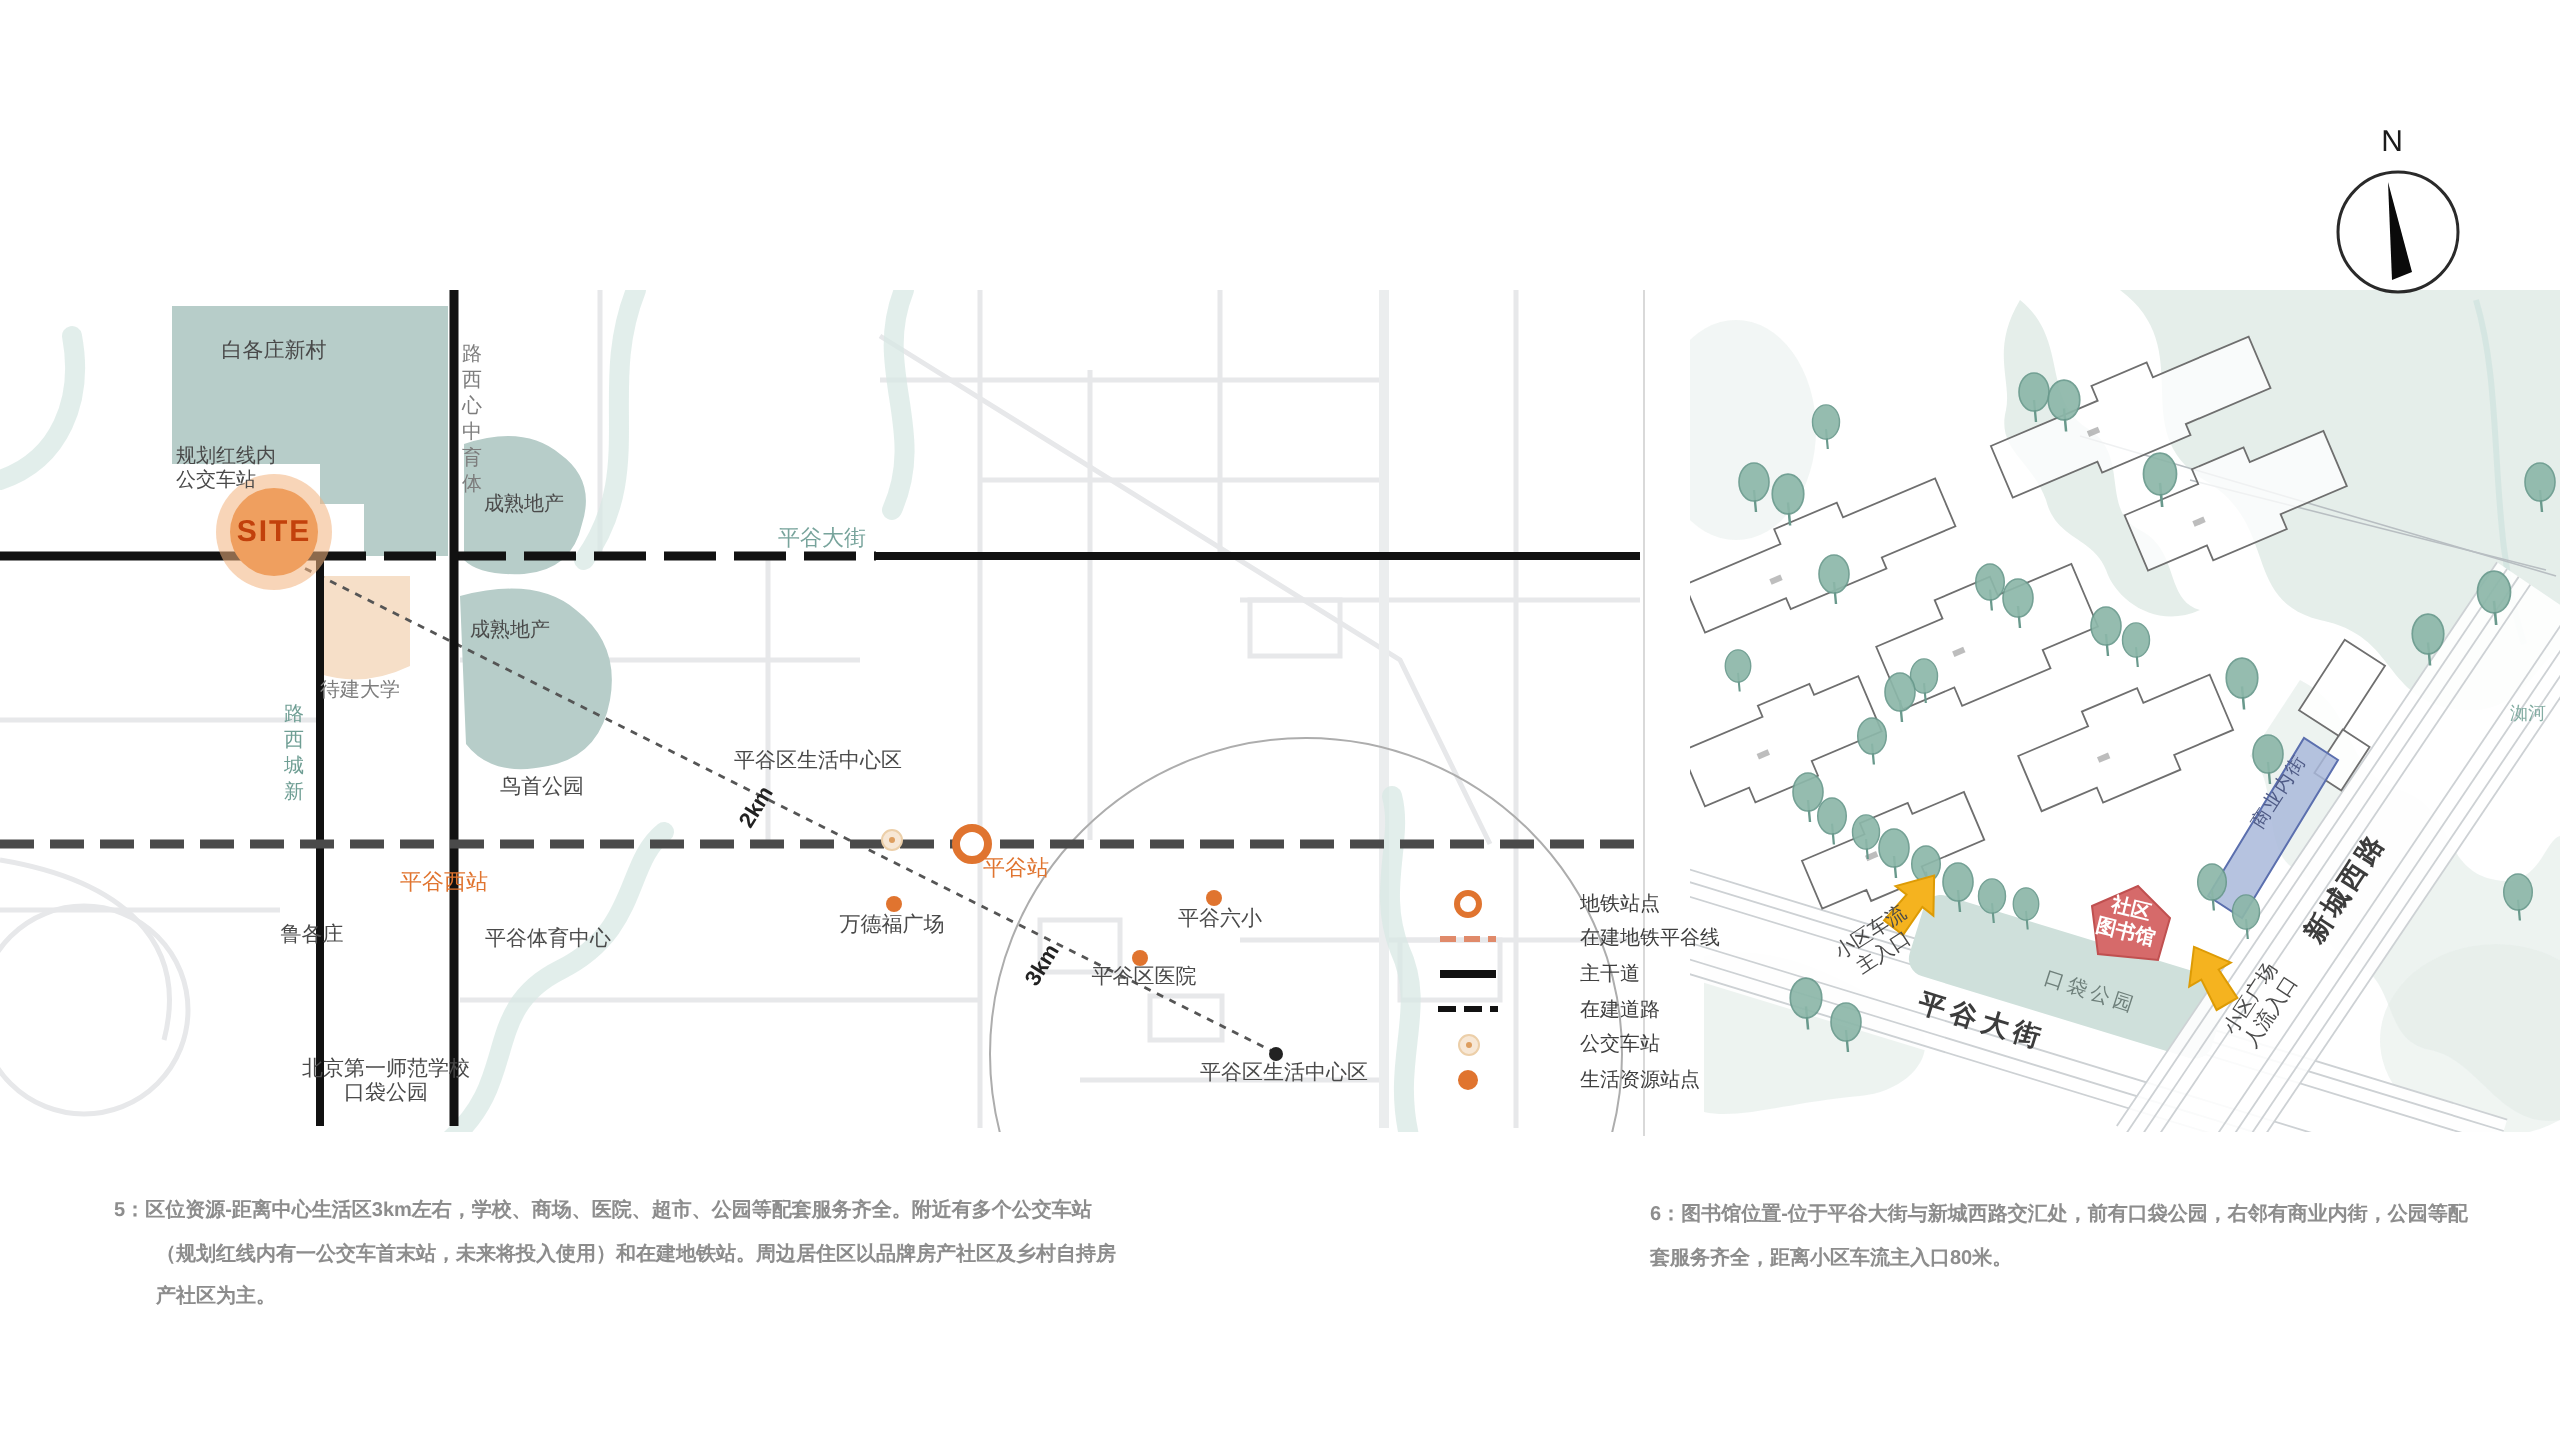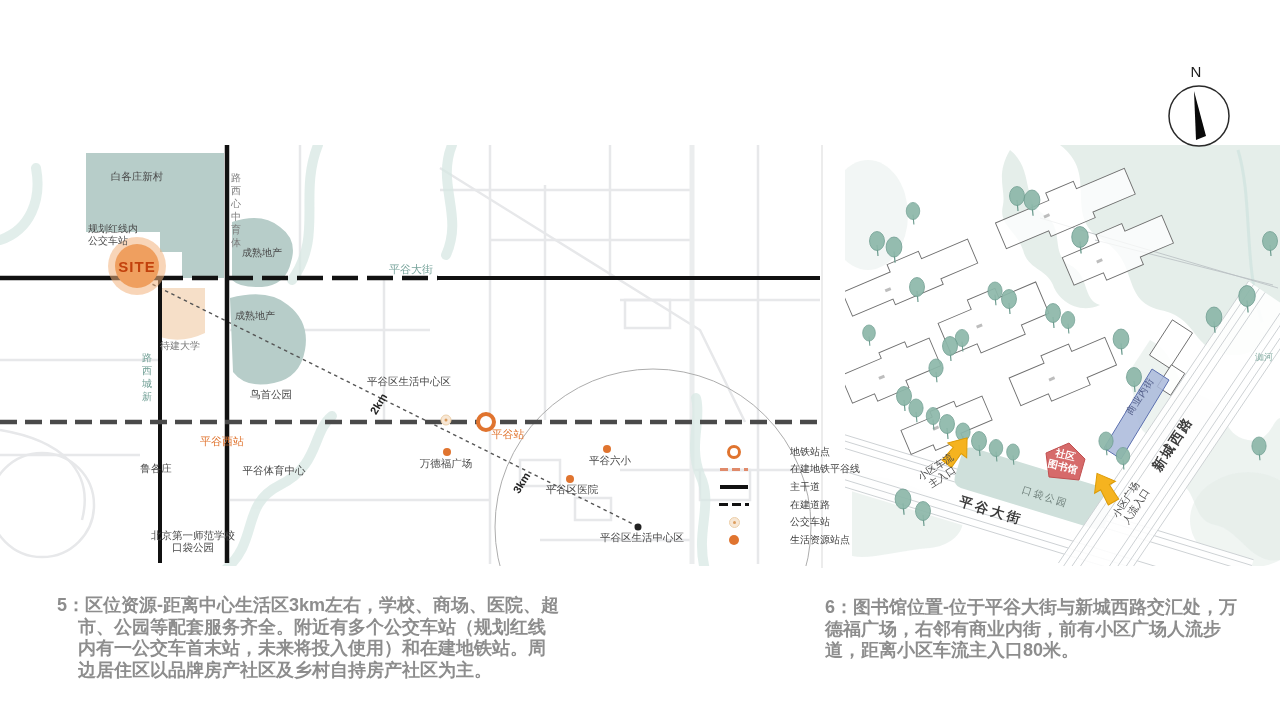--- a/index.html
+++ b/index.html
@@ -36,21 +36,21 @@
   .ltext{font-size:10px;color:#3f3f3f;}
   .ic-ring{width:8px;height:8px;border:3.5px solid #e0742f;border-radius:50%;background:#fff;}
   .ic-metroline{width:28px;height:3px;background:repeating-linear-gradient(90deg,#e08a6a 0 8px,transparent 8px 12px);}
   .ic-mainroad{width:28px;height:3.5px;background:#111;}
   .ic-roaduc{width:30px;height:3.5px;background:repeating-linear-gradient(90deg,#111 0 9px,transparent 9px 13px);}
   .ic-bus{width:9px;height:9px;border-radius:50%;background:#f7e7d5;border:1px solid #eccfa9;display:flex;align-items:center;justify-content:center;}
   .ic-bus i{width:3px;height:3px;border-radius:50%;background:#dd9e5f;display:block;}
   .ic-life{width:10px;height:10px;border-radius:50%;background:#e0742f;}
   
   .caption{
-    position:absolute;font-size:18px;font-weight:bold;color:#8d8d8d;line-height:21.5px;
+    position:absolute;font-size:10px;font-weight:bold;color:#8d8d8d;line-height:21.5px;
   }
   .caption-hang{padding-left:21px;text-indent:-21px;}
   .compass-n{
     position:absolute;transform:translate(-50%,-50%);
     font-size:15px;color:#1c1c1c;font-weight:500;
   }
 </style>
 </head>
 <body>
 
@@ -367,14 +367,14 @@
 
 <div class="lbl small" style="left:1264px;top:357px;color:#84ada3;font-size:9px;">洳河</div>
 
 <div class="compass-n" style="left:1196px;top:71px;">N</div>
 
 <div class="caption caption-hang" style="left:57px;top:595px;width:482px;">
   <span>5：</span><span>区位资源-距离中心生活区3km左右，学校、商场、医院、超市、公园等配套服务齐全。附近有多个公交车站（规划红线内有一公交车首末站，未来将投入使用）和在建地铁站。周边居住区以品牌房产社区及乡村自持房产社区为主。</span>
 </div>
 
 <div class="caption" style="left:825px;top:597px;width:414px;">
-  <span>6：</span><span>图书馆位置-位于平谷大街与新城西路交汇处，万德福广场，右邻有商业内街，前有小区广场人流步道，距离小区车流主入口80米。</span>
+  <span>6：</span><span>图书馆位置-位于平谷大街与新城西路交汇处，前有口袋公园，右邻有商业内街，公园等配套服务齐全，距离小区车流主入口80米。</span>
 </div>
 
 </body></html>

